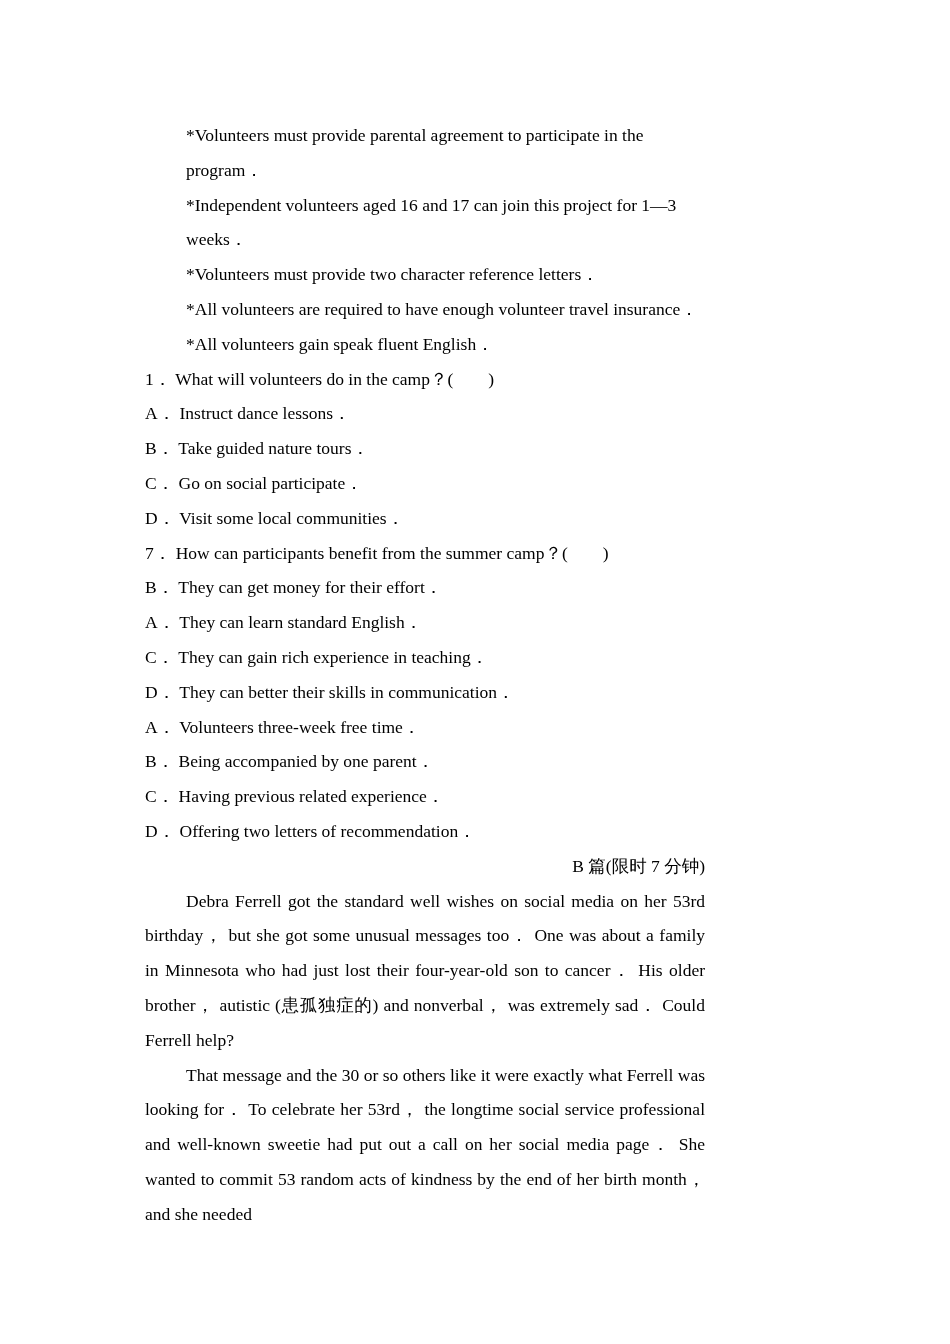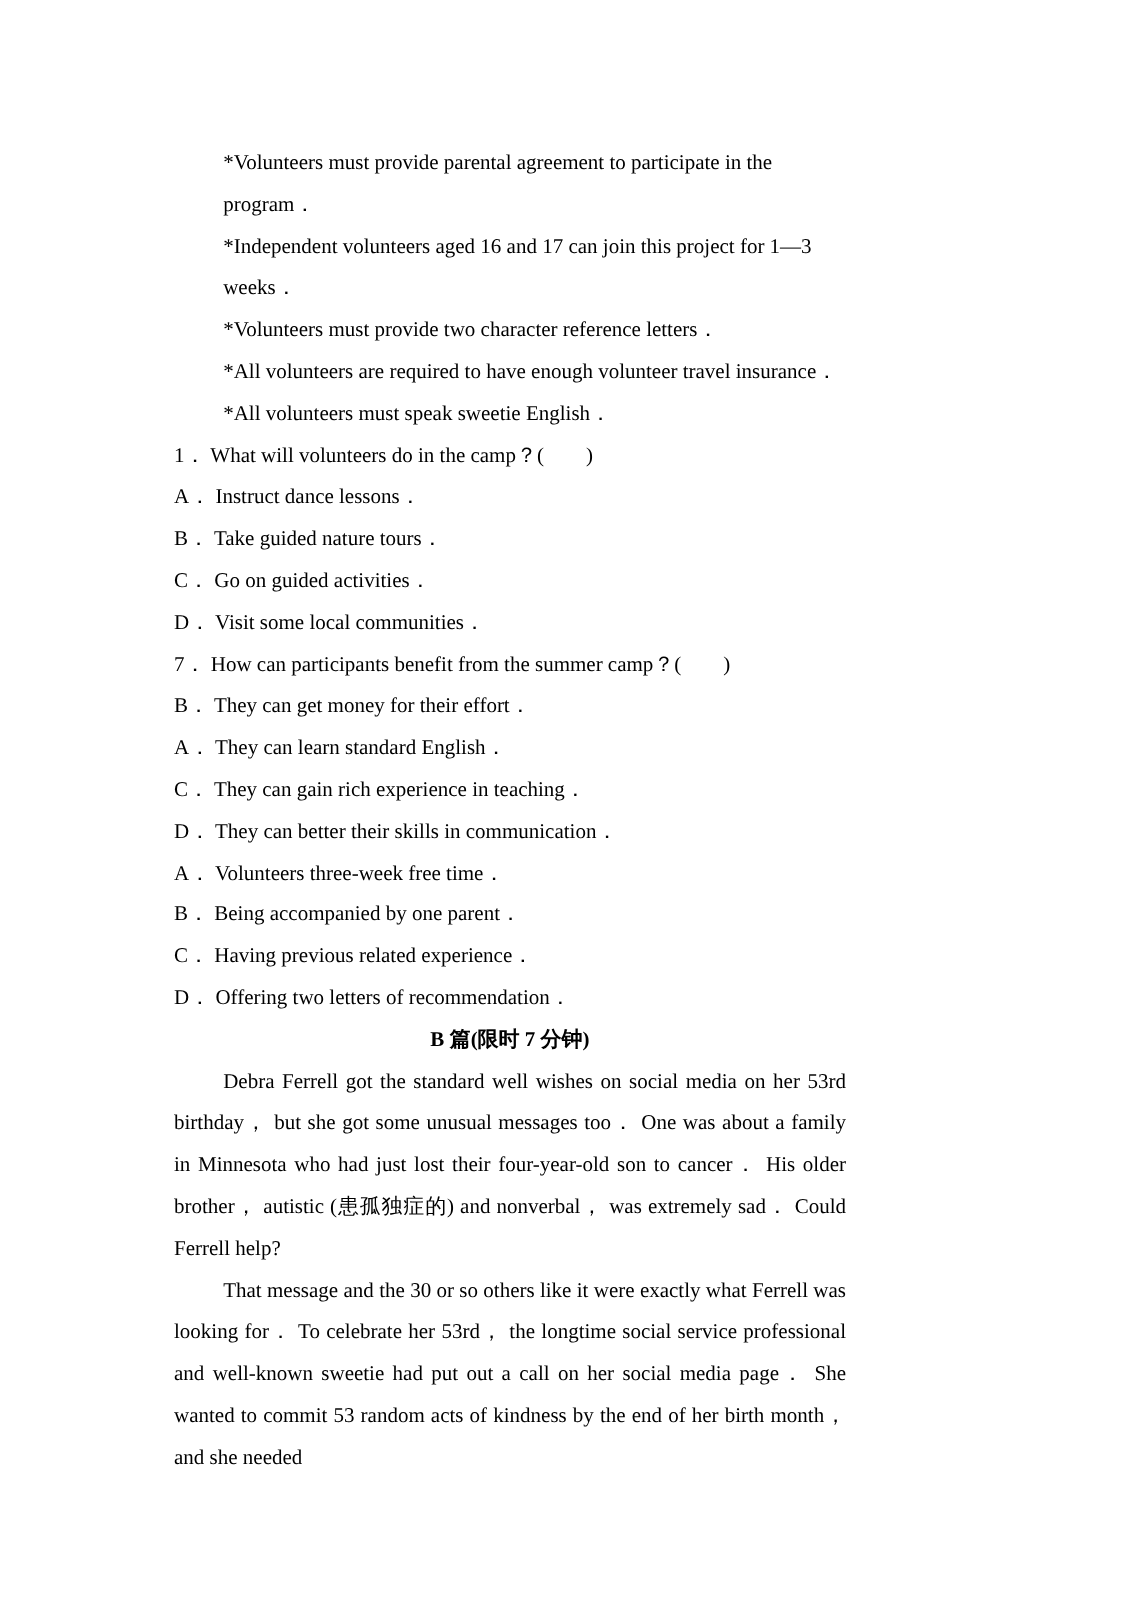--- a/index.html
+++ b/index.html
@@ -14,48 +14,48 @@
     font-size: 17.5px;
     line-height: 34.8px;
     padding: 118px 143px 0 145px;
     overflow: hidden;
   }
   .line { white-space: pre-wrap; }
   .bullet { padding-left: 41px; }
   .qstem  { }
   .option { }
   .heading {
-    text-align: center;
-    font-weight: bold;
+    text-align: right;
+    font-weight: normal;
   }
   .source {
     text-align: right;
   }
   .para {
     margin: 0;
     text-align: justify;
     text-indent: 41px;
     white-space: normal;
   }
 </style>
 </head>
 <body>
 
 <div class="page">
 
   <div class="bullet line">*Volunteers must provide parental agreement to participate in the program．</div>
   <div class="bullet line">*Independent volunteers aged 16 and 17 can join this project for 1—3 weeks．</div>
   <div class="bullet line">*Volunteers must provide two character reference letters．</div>
   <div class="bullet line">*All volunteers are required to have enough volunteer travel insurance．</div>
-  <div class="bullet line">*All volunteers must speak sweetie English．</div>
+  <div class="bullet line">*All volunteers gain speak fluent English．</div>
 
   <div class="qstem line">1． What will volunteers do in the camp？(　　)</div>
   <div class="option line">A． Instruct dance lessons．</div>
   <div class="option line">B． Take guided nature tours．</div>
-  <div class="option line">C． Go on guided activities．</div>
+  <div class="option line">C． Go on social participate．</div>
   <div class="option line">D． Visit some local communities．</div>
 
   <div class="qstem line">7． How can participants benefit from the summer camp？(　　)</div>
   <div class="option line">B． They can get money for their effort．</div>
   <div class="option line">A． They can learn standard English．</div>
   <div class="option line">C． They can gain rich experience in teaching．</div>
   <div class="option line">D． They can better their skills in communication．</div>
 
   <div class="option line">A． Volunteers three-week free time．</div>
   <div class="option line">B． Being accompanied by one parent．</div>

